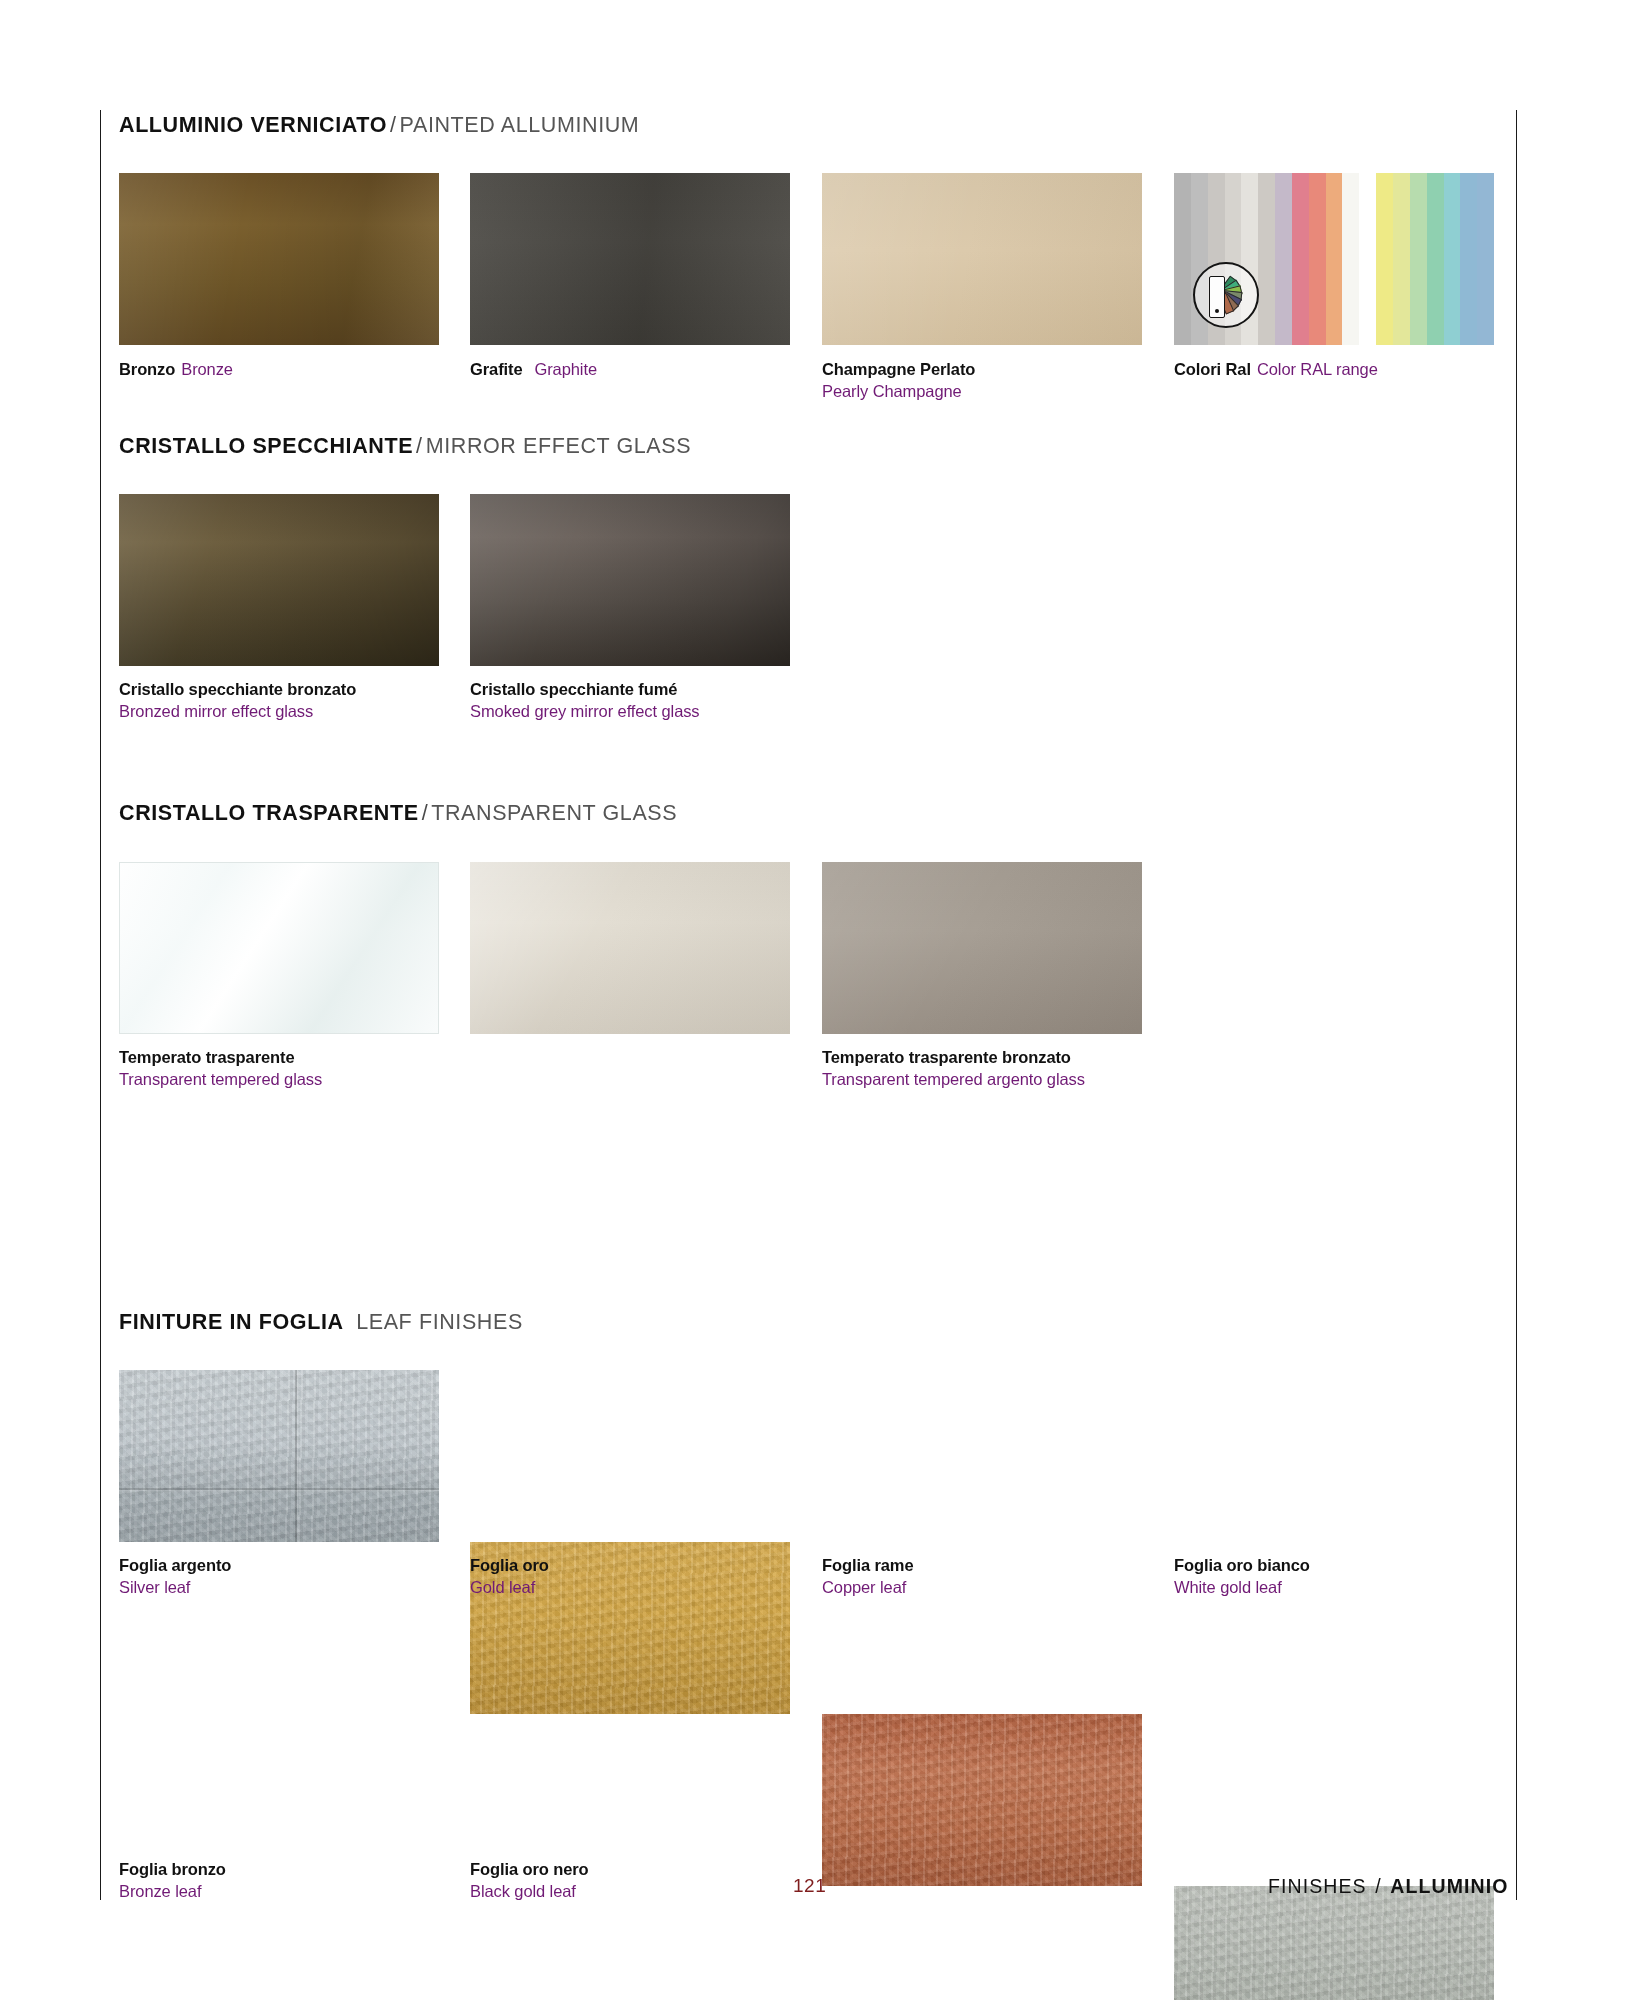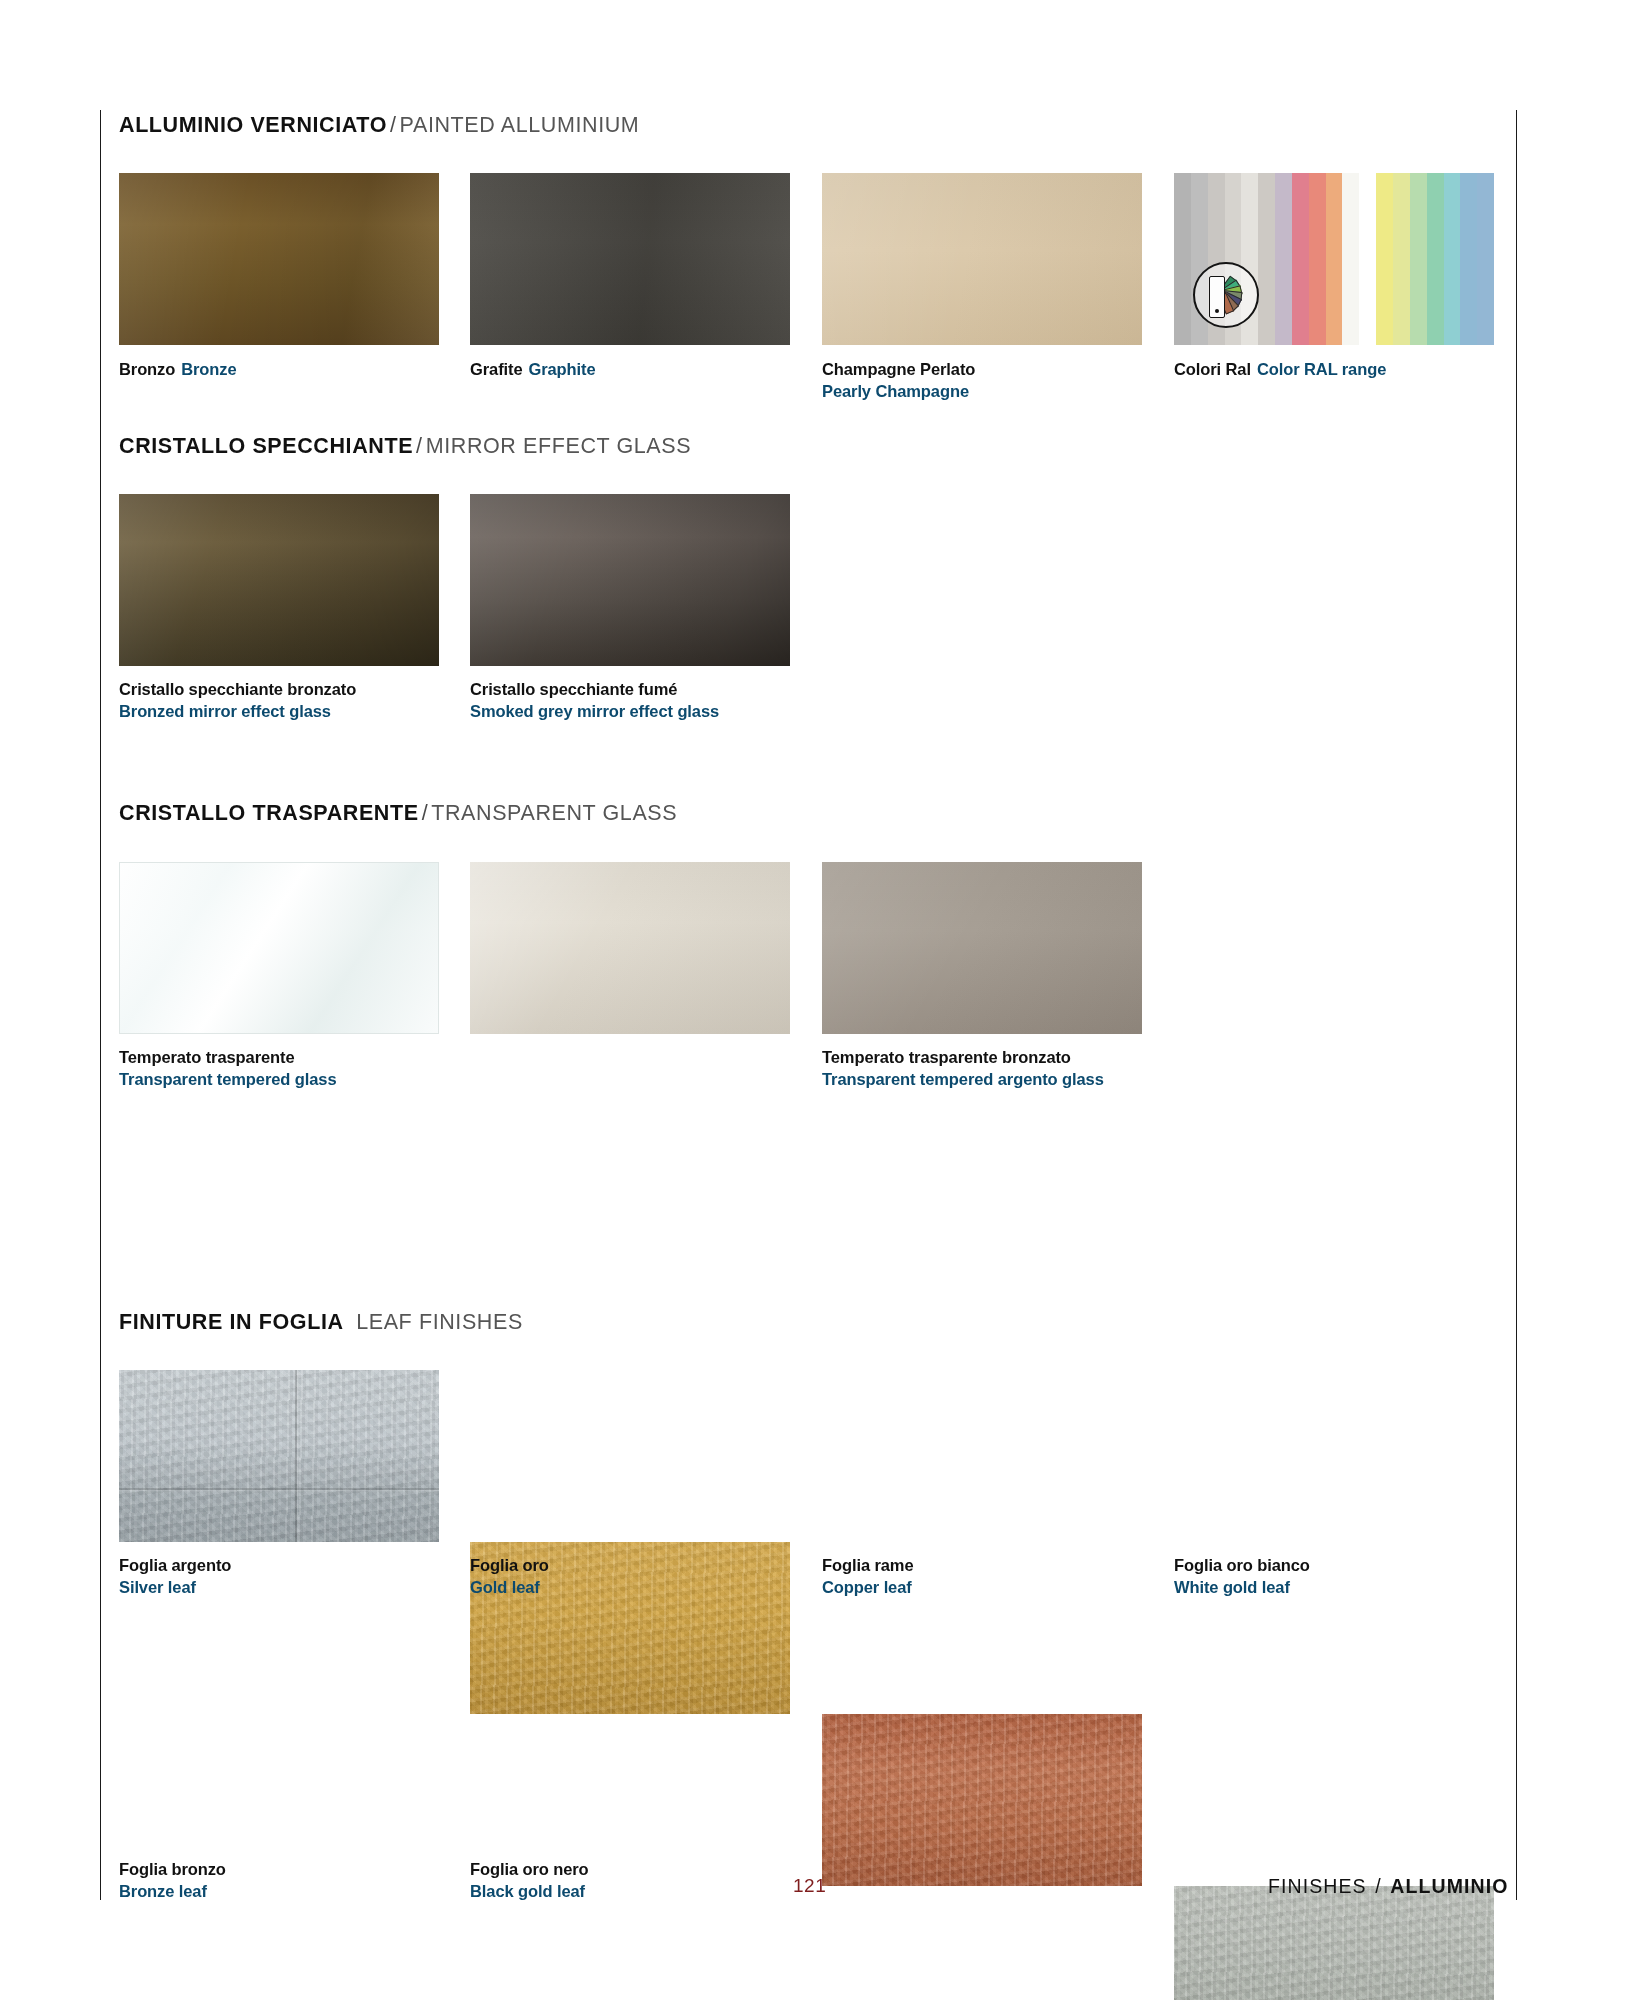--- a/index.html
+++ b/index.html
@@ -45,22 +45,22 @@
     display:block;
     font-size:16.5px;
     font-weight:700;
     color:#111;
     line-height:22px;
     letter-spacing:-0.1px;
   }
   .caption .en {
     display:block;
     font-size:16.5px;
-    font-weight:700;
-    color:#0c4a6e;
+    font-weight:400;
+    color:#701a75;
     line-height:22px;
     letter-spacing:-0.1px;
   }
   .caption.inline .it { display:inline; }
   .caption.inline .en { display:inline; }
 
   
   .chip-bronzo {
     background:
       linear-gradient(100deg, rgba(255,255,255,0.10) 0%, rgba(255,255,255,0.0) 38%, rgba(0,0,0,0.10) 72%, rgba(255,255,255,0.07) 100%),
@@ -225,21 +225,21 @@
     <div class="chip chip-bronzo"></div>
   </div>
   <div class="caption inline" style="left:119px; top:358px;">
     <span class="it">Bronzo</span><span class="en" style="padding-left:6px;">Bronze</span>
   </div>
 
   <div class="swatch" style="left:470px; top:173px; width:320px; height:172px;">
     <div class="chip chip-grafite"></div>
   </div>
   <div class="caption inline" style="left:470px; top:358px;">
-    <span class="it">Grafite</span><span class="en" style="padding-left:6px;">Graphite</span>
+    <span class="it">Grafite</span><span class="en" style="padding-left:12px;">Graphite</span>
   </div>
 
   <div class="swatch" style="left:822px; top:173px; width:320px; height:172px;">
     <div class="chip chip-champagne"></div>
   </div>
   <div class="caption" style="left:822px; top:358px;">
     <span class="it">Champagne Perlato</span>
     <span class="en">Pearly Champagne</span>
   </div>
 

